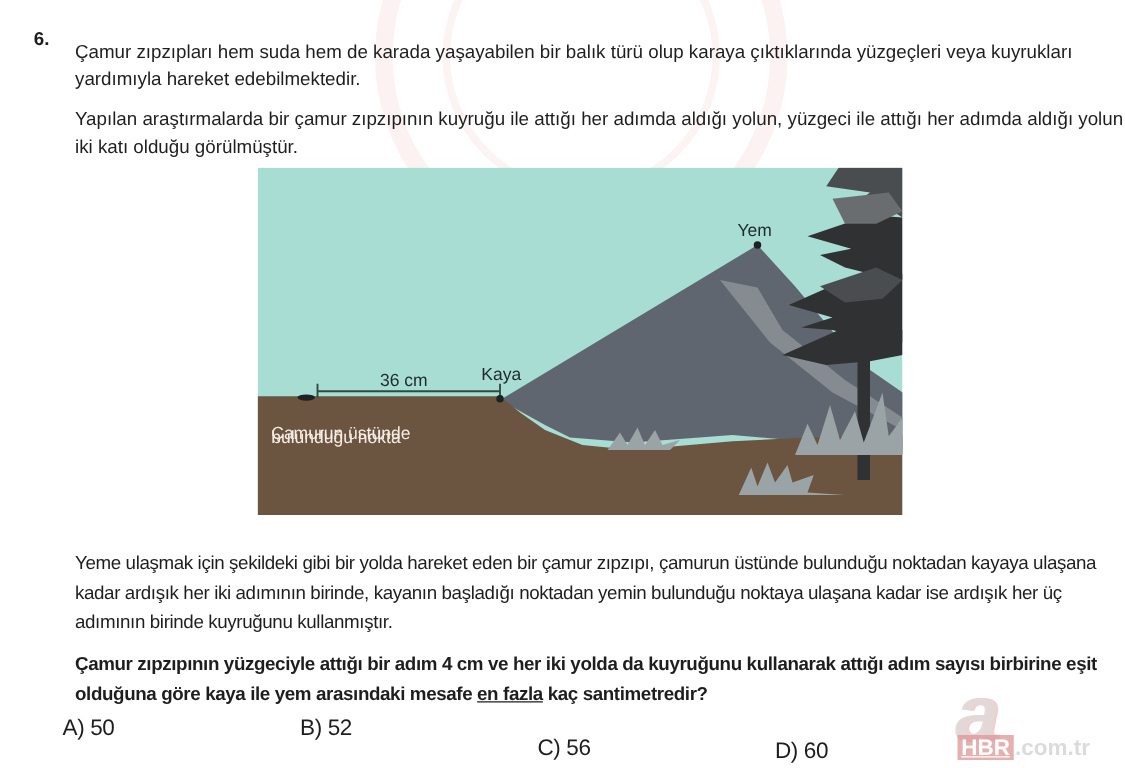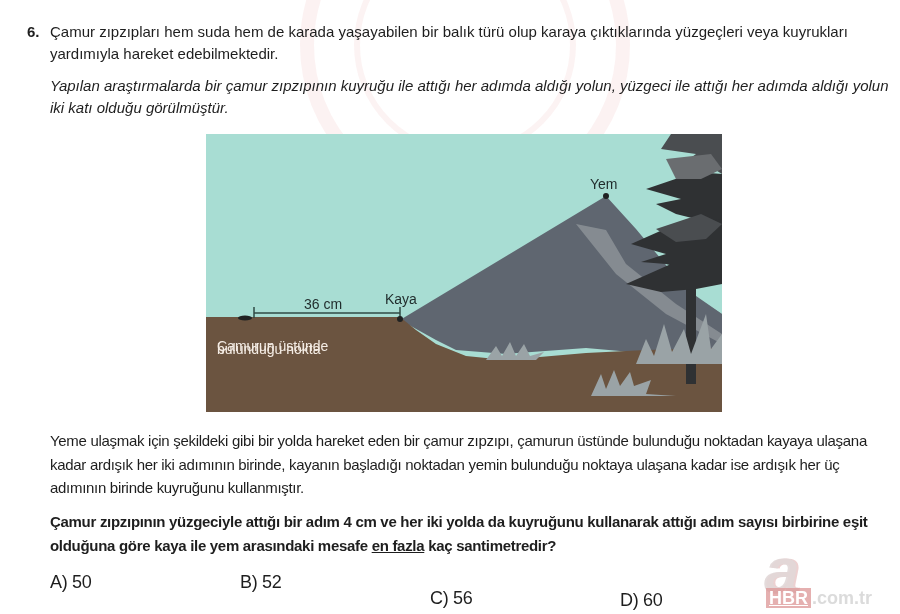--- a/index.html
+++ b/index.html
@@ -39,24 +39,24 @@
     top: 23px;
     font-size: 15px;
     font-weight: bold;
   }
   .para {
     position: absolute;
     left: 50px;
     width: 840px;
     font-size: 15px;
     line-height: 22px;
-    margin: 0;
+    margin: 10px;
   }
   .p1 { top: 21px; }
-  .p2 { top: 75px; font-style: italic; }
+  .p2 { top: 75px; }
   .p3 { top: 429px; font-family: "Liberation Sans", sans-serif; letter-spacing: -0.3px; line-height: 23.5px; }
   .p4 { top: 510px; font-weight: bold; letter-spacing: -0.3px; line-height: 24px; }
   .underline { text-decoration: underline; }
 
   .figure {
     position: absolute;
     left: 206px;
     top: 134px;
     width: 523px;
     height: 278px;

